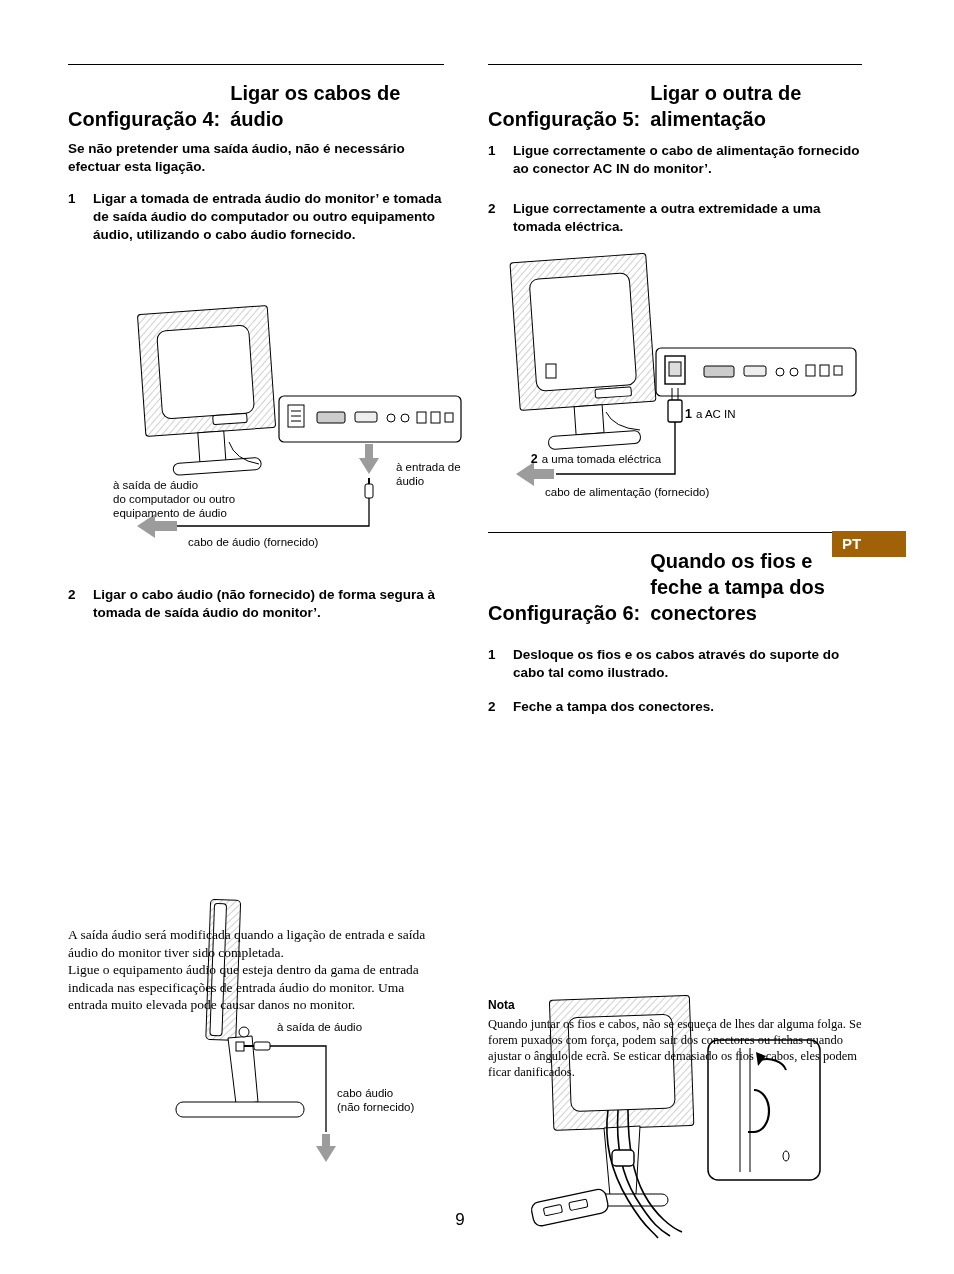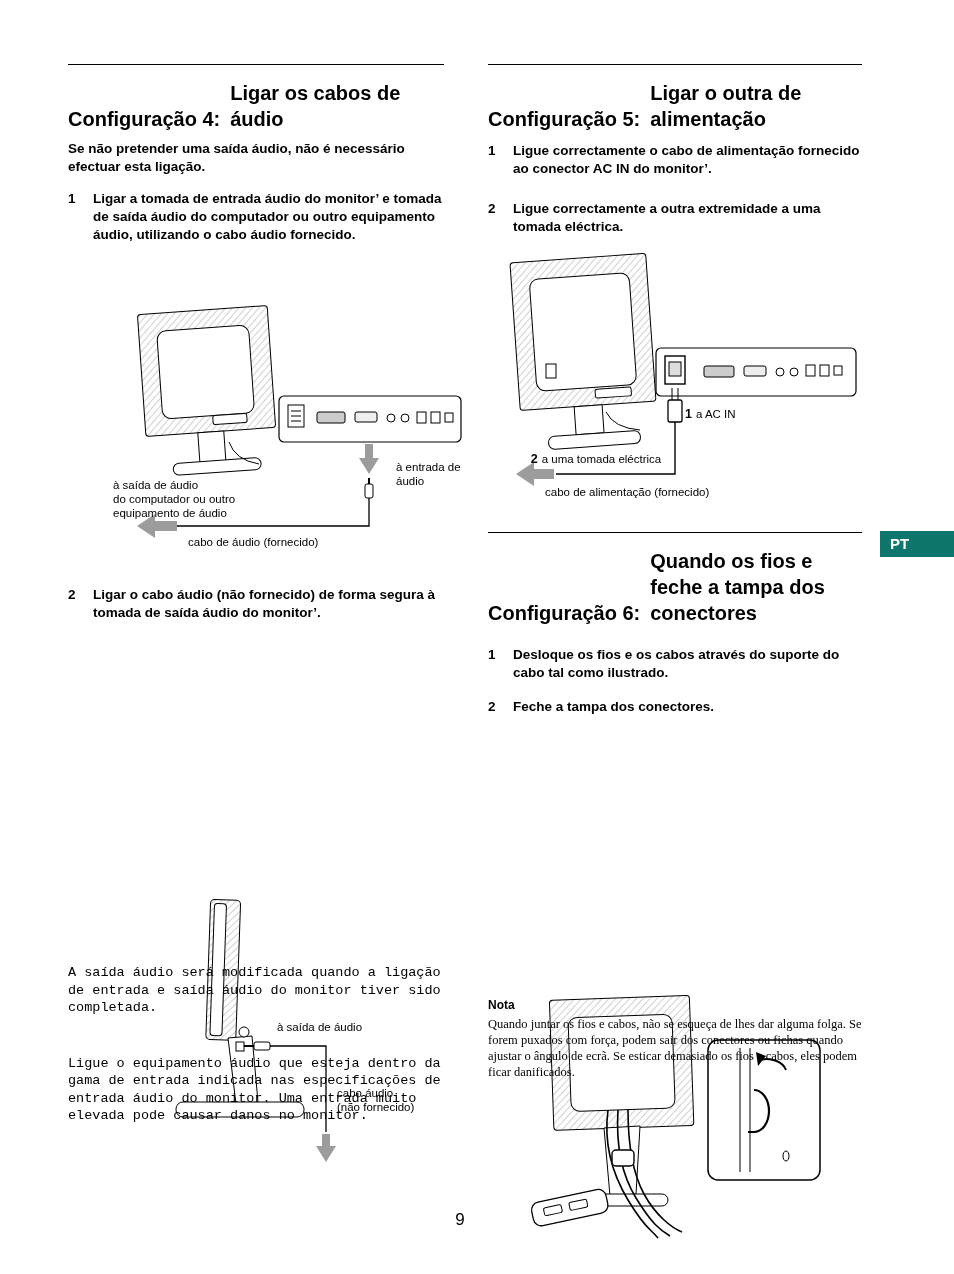--- a/index.html
+++ b/index.html
@@ -22,26 +22,26 @@
   .step  { display:flex; }
   .step .num { flex:none; width:25px; font-size:13.5px; font-weight:bold; line-height:18px; }
   .step .txt { font-size:13.5px; font-weight:bold; line-height:18px; }
 
   .fig { position:relative; }
   .fig svg { position:absolute; left:0; top:0; }
   .figlabel { position:absolute; font-size:11.5px; line-height:14px; color:#000; }
   .preline { white-space:pre-line; }
   .flnum { font-weight:bold; font-size:12.5px; margin-right:4px; }
 
-  .serifnote { font-family:Liberation Mono, monospace; font-size:13.5px; line-height:17.5px;margin-top:38px; }
+  .serifnote { font-family:Liberation Serif, serif; font-size:13.5px; line-height:17.5px; }
   .nota-title { font-size:12px; font-weight:bold; }
   .nota-text  { font-family:"Liberation Serif", serif; font-size:12.5px; line-height:16px; }
 
-  .pt-badge { position:absolute; left:880px; top:531px; width:74px; height:26px;
-              background:#0f766e; color:#fff; font-size:15px; font-weight:bold;
+  .pt-badge { position:absolute; left:832px; top:531px; width:74px; height:26px;
+              background:#a16207; color:#fff; font-size:15px; font-weight:bold;
               line-height:26px; padding-left:10px; }
   .page-number { position:absolute; left:430px; top:1210px; width:60px; text-align:center;
                  font-size:17px; }
 </style>
 </head>
 <body>
 
 <div class="col col-left">
 
   <div class="blk h2" style="top:0;">

